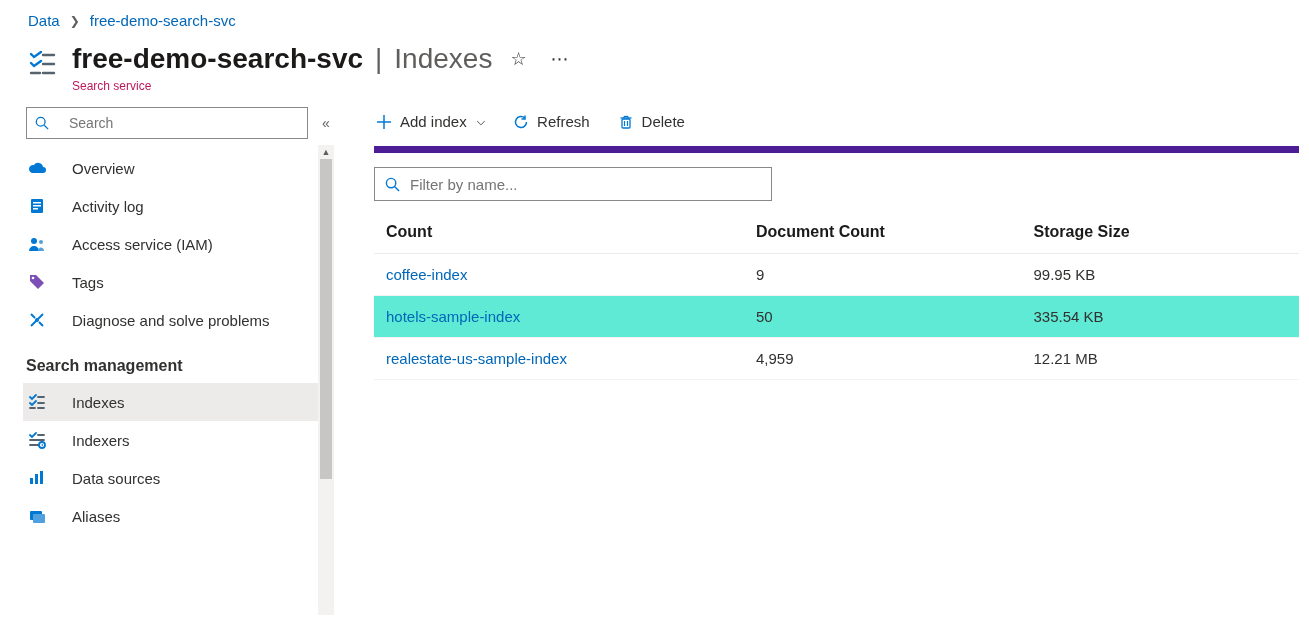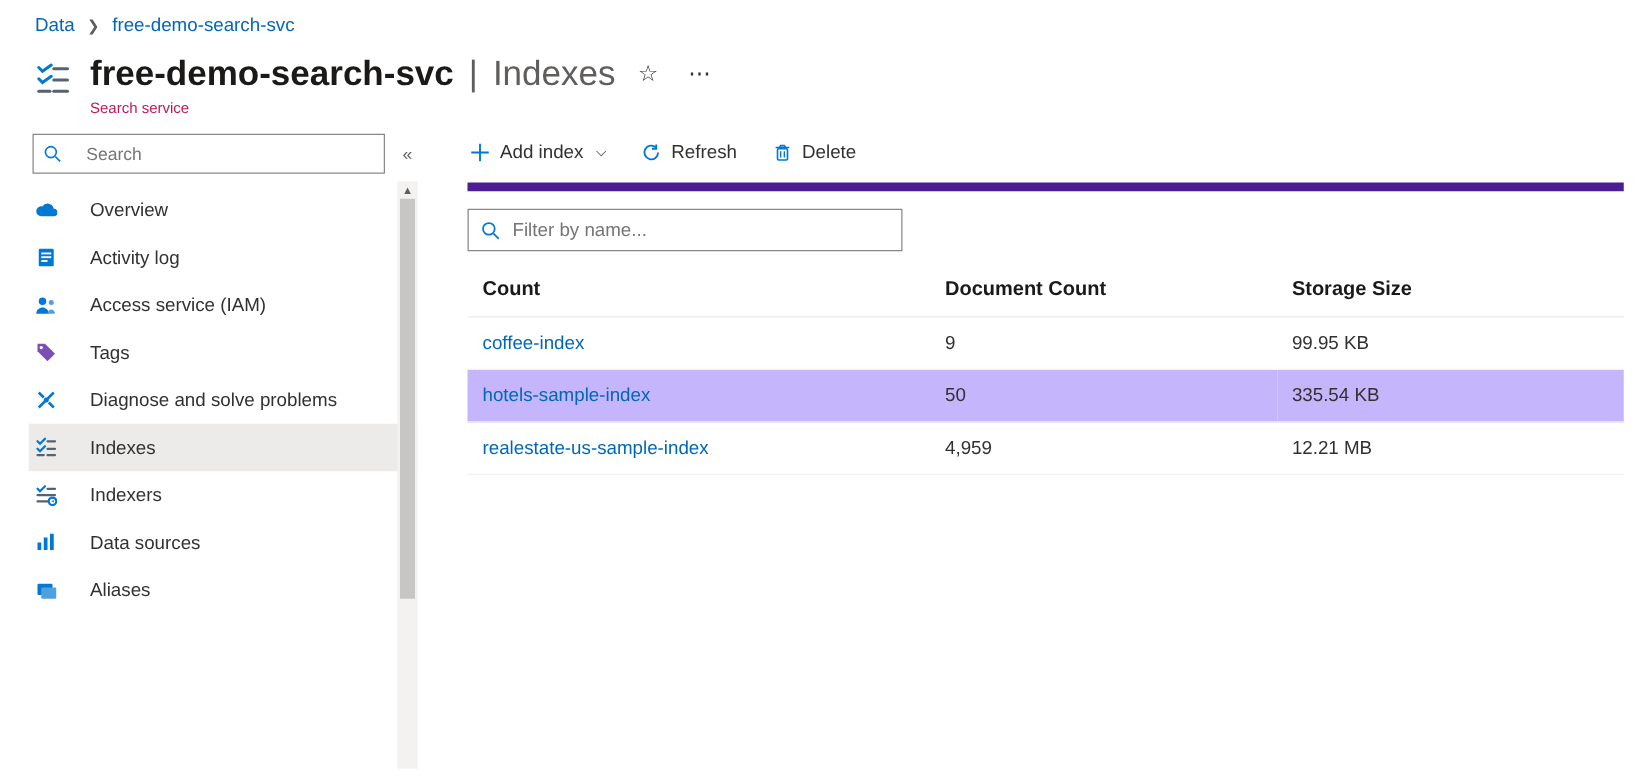--- a/index.html
+++ b/index.html
@@ -158,21 +158,21 @@
     padding: 2px 2px;
   }
   .tool-btn .chev { font-size: 11px; color: #323130; margin-left: 2px; }
 
   .filter-box {
     margin: 14px 0 10px 0;
     display: flex;
     align-items: center;
     border: 1px solid #8a8886;
     height: 34px;
-    width: 348px;
+    width: 398px;
     padding: 0 10px;
     gap: 10px;
   }
   .filter-box input {
     border: none; outline: none; flex: 1; font-size: 15px;
     color: #605e5c; background: transparent;
   }
 
   table.data {
     width: 100%;
@@ -185,21 +185,21 @@
     font-size: 16px;
     padding: 12px 12px;
     color: #1b1a19;
     border-bottom: 1px solid #edebe9;
   }
   table.data td {
     padding: 12px 12px;
     font-size: 15px;
     border-bottom: 1px solid #f3f2f1;
   }
-  table.data tr.hover-row td { background: #c4b5fd; }
+  table.data tr.hover-row td { background: #5eead4; }
   .link { color: #0067b8; cursor: pointer; }
 
   svg { display: block; }
 </style>
 </head>
 <body>
 
 <div class="breadcrumb">
   <a>Data</a>
   <span class="sep">❯</span>
@@ -299,20 +299,21 @@
             <svg width="18" height="18" viewBox="0 0 18 18">
                 <path d="M3 15L15 3" stroke="#0078d4" stroke-width="2"></path>
                 <path d="M3 3l4 4M15 15l-4-4" stroke="#0078d4" stroke-width="2"></path>
                 <circle cx="9" cy="9" r="2" fill="#0078d4"></circle>
               </svg>
           </span>
           <span>Diagnose and solve problems</span>
         </li>
       </ul>
 
+      <div class="nav-section-title">Search management</div>
 
       <ul class="nav-list">
         <li class="nav-item active">
           <span class="nav-icon">
             <svg width="18" height="18" viewBox="0 0 18 18">
                 <g stroke-width="1.8" fill="none" stroke-linecap="round">
                   <polyline points="2,4 4,6 8,2" stroke="#0078d4"></polyline>
                   <line x1="10" y1="4" x2="16" y2="4" stroke="#55636f"></line>
                   <polyline points="2,10 4,12 8,8" stroke="#0078d4"></polyline>
                   <line x1="10" y1="10" x2="16" y2="10" stroke="#55636f"></line>

